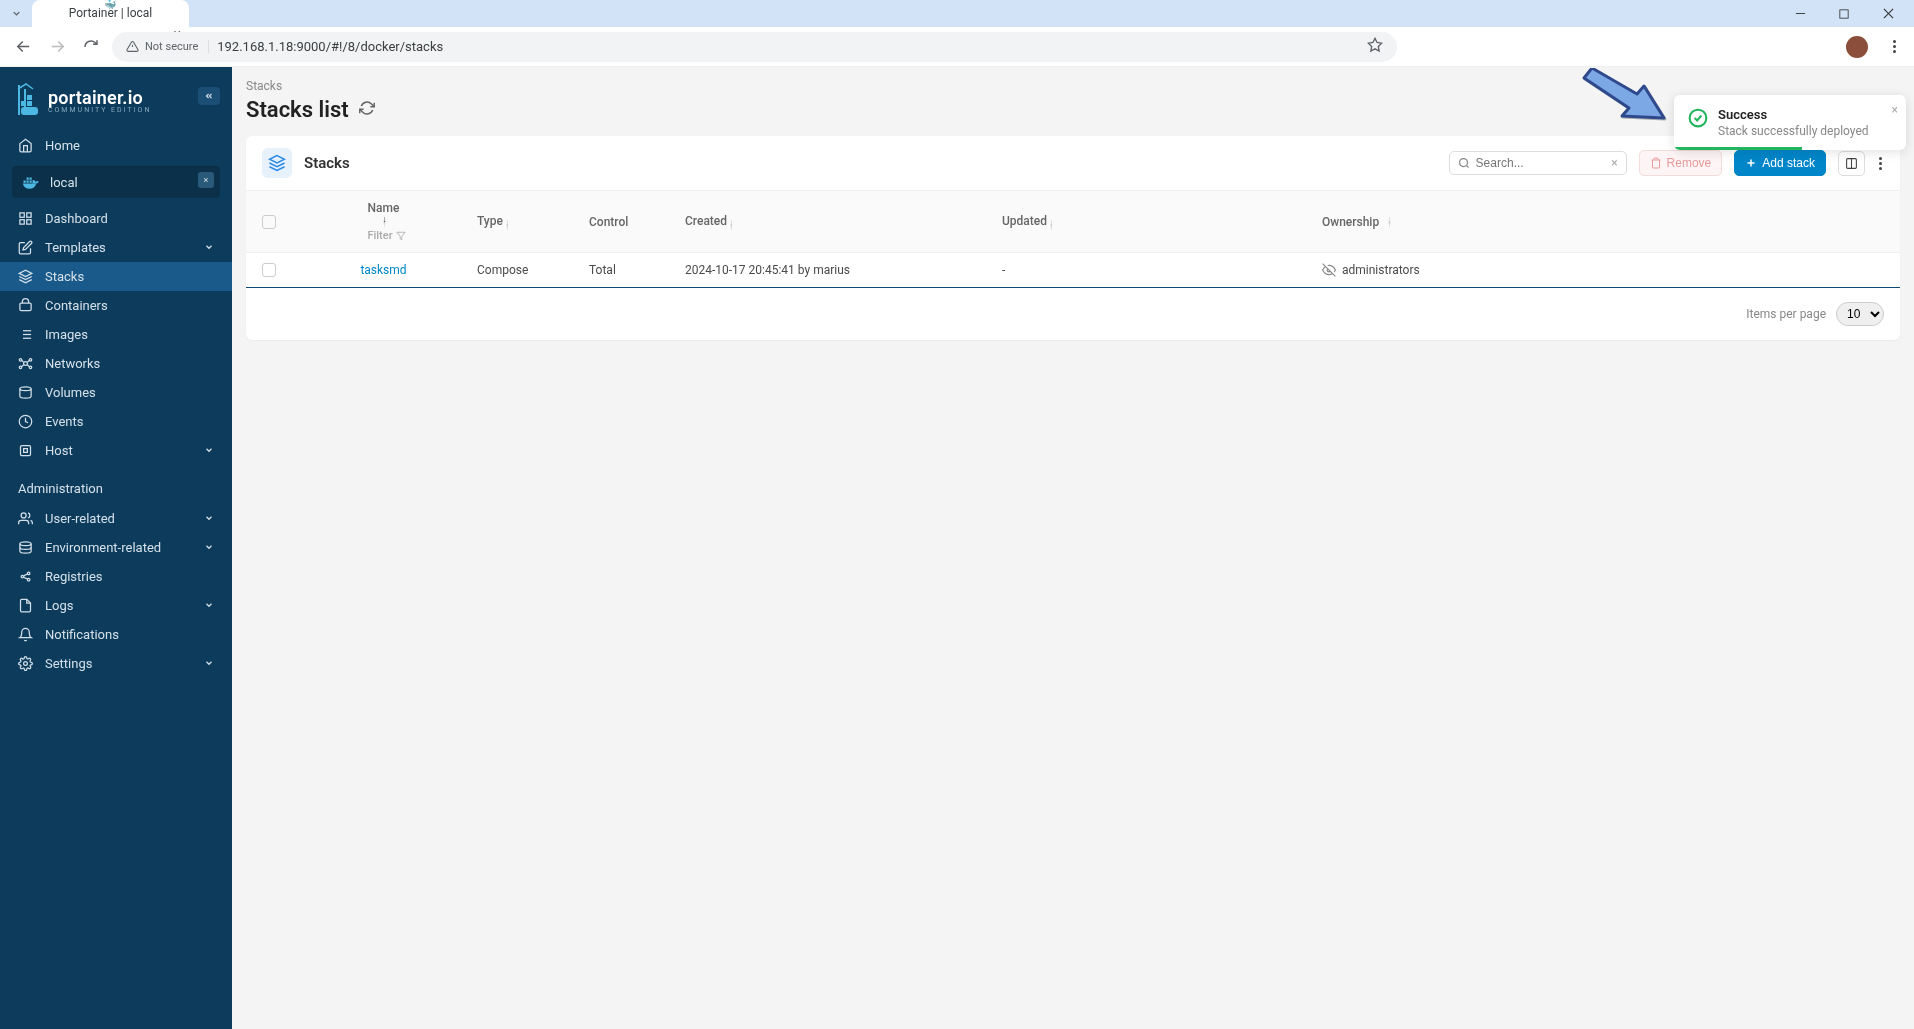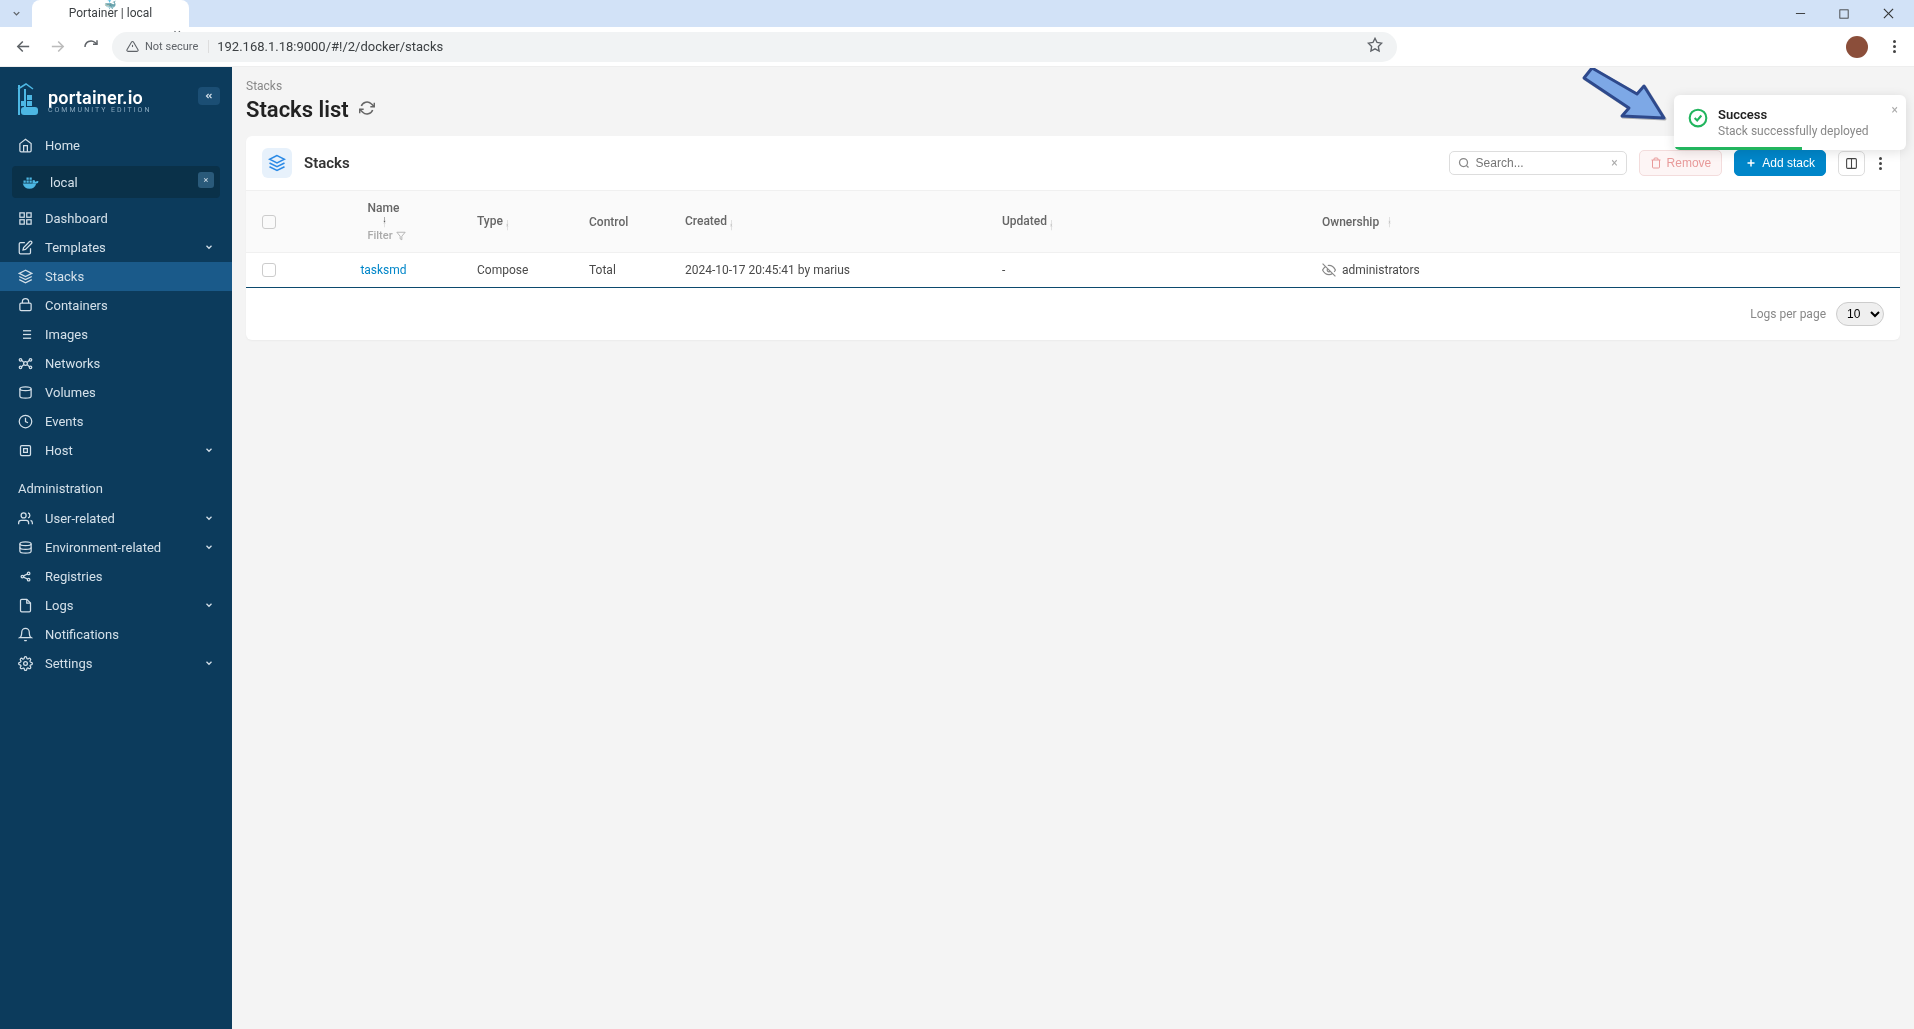--- a/index.html
+++ b/index.html
@@ -157,21 +157,21 @@
   </div>
   <div class="url-bar">
     <div class="url-security">
       <svg width="13" height="13" viewBox="0 0 24 24" fill="none" stroke="currentColor" stroke-width="2">
           <path d="M10.29 3.86L1.82 18a2 2 0 0 0 1.71 3h16.94a2 2 0 0 0 1.71-3L13.71 3.86a2 2 0 0 0-3.42 0z"></path>
           <line x1="12" y1="9" x2="12" y2="13"></line>
           <line x1="12" y1="17" x2="12.01" y2="17"></line>
         </svg>
       <span>Not secure</span>
     </div>
-    <span class="url-text">192.168.1.18:9000/#!/2/docker/stacks</span>
+    <span class="url-text">192.168.1.18:9000/#!/8/docker/stacks</span>
     <span class="url-star">
       <svg width="16" height="16" viewBox="0 0 24 24" fill="none" stroke="currentColor" stroke-width="2">
           <polygon points="12 2 15.09 8.26 22 9.27 17 14.14 18.18 21.02 12 17.77 5.82 21.02 7 14.14 2 9.27 8.91 8.26 12 2"></polygon>
         </svg>
     </span>
   </div>
   <div class="browser-avatar"></div>
   <div class="browser-menu">
     <div class="dots-vertical">
         <span></span>
@@ -524,21 +524,21 @@
             <div class="col-created">2024-10-17 20:45:41 by marius</div>
             <div class="col-updated">-</div>
             <div class="col-ownership"><svg width="14" height="14" viewBox="0 0 24 24" fill="none" stroke="#888" stroke-width="2">
                 <path d="M17.94 17.94A10.07 10.07 0 0 1 12 20c-7 0-11-8-11-8a18.45 18.45 0 0 1 5.06-5.94M9.9 4.24A9.12 9.12 0 0 1 12 4c7 0 11 8 11 8a18.5 18.5 0 0 1-2.16 3.19m-6.72-1.07a3 3 0 1 1-4.24-4.24"></path>
                 <line x1="1" y1="1" x2="23" y2="23"></line>
               </svg> administrators</div>
           </div>
         </div>
 
       <div class="table-footer">
-        <span>Logs per page</span>
+        <span>Items per page</span>
         <select class="page-select">
           <option>10</option>
         </select>
       </div>
     </div>
 
     <div class="arrow-annotation">
       <svg viewBox="0 0 100 70">
         <defs>
           <filter id="shadow">

